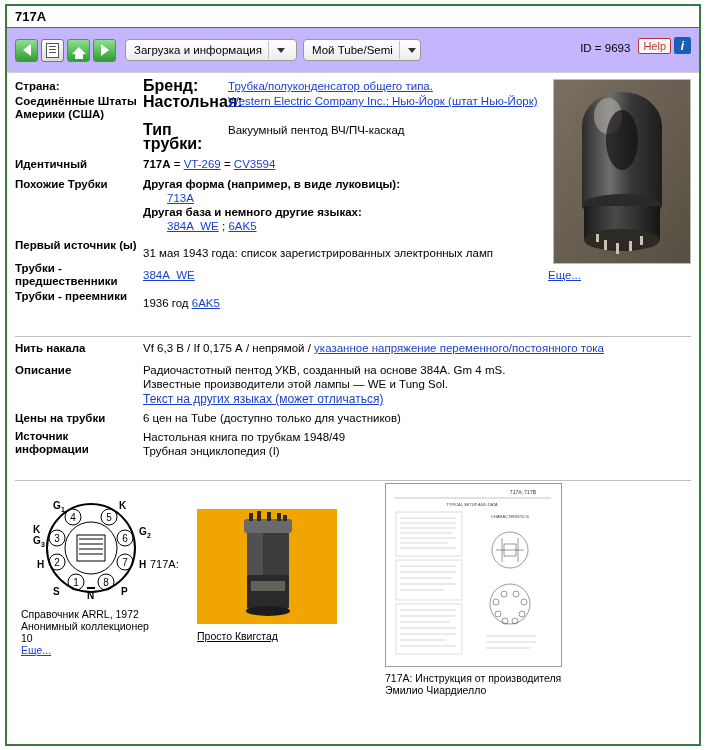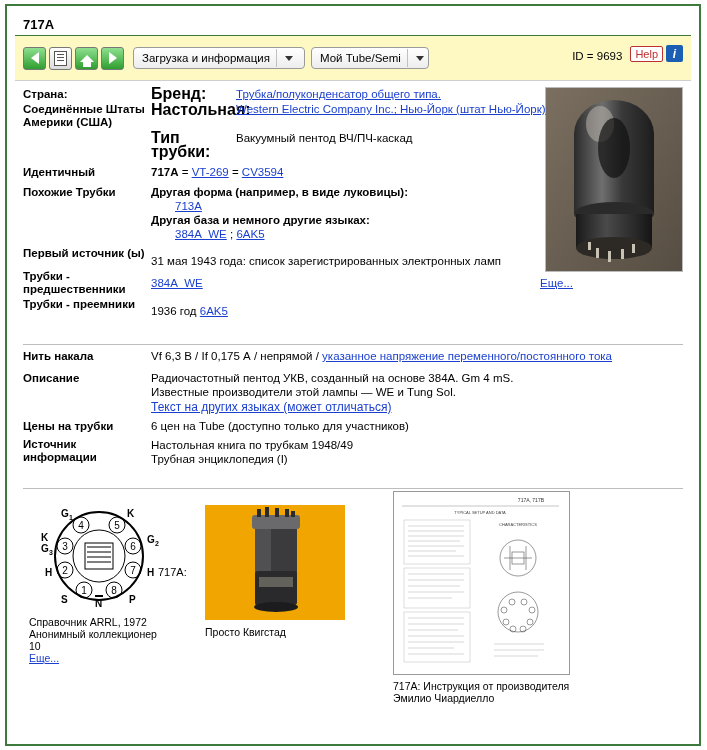--- a/index.html
+++ b/index.html
@@ -24,42 +24,42 @@
     border: 2px solid #3c7a3c;
     box-sizing: border-box;
     background: #ffffff;
   }
   .inner {
     position: absolute;
     left: 0;
     top: 0;
     right: 0;
     bottom: 0;
-    padding: 8px;
+    padding: 0;
     border-radius: 21px;
   }
   .title-bar {
     height: 21px;
     border-bottom: 1px solid #3c7a3c;
     background: #ffffff;
     display: flex;
     align-items: center;
     padding-left: 8px;
     font-weight: bold;
     font-size: 13px;
     color: #000;
   }
   .toolbar {
     height: 36px;
     display: flex;
     align-items: center;
     padding: 4px 8px 4px 8px;
     border-bottom: 1px solid #cfcfcf;
     position: relative;
-    background: #fef9c3;
+    background: #c4b5fd;
   }
   .navbtn {
     width: 23px;
     height: 23px;
     border: 1px solid #777;
     border-radius: 3px;
     margin-right: 3px;
     display: inline-flex;
     align-items: center;
     justify-content: center;
@@ -509,21 +509,21 @@
               <line x1="66" y1="97" x2="74" y2="97" stroke="#000" stroke-width="2"></line>
             </svg>
             <div class="cap">
               <div>Справочник ARRL, 1972</div>
               <div>Анонимный коллекционер 10</div>
               <a class="lnk">Еще...</a>
             </div>
           </div>
 
           <div style="position:absolute; left:143px; top:73px; font-size:11px">717A:</div>
-          <div style="position:absolute; left:190px; top:12px;">
+          <div style="position:absolute; left:190px; top:24px;text-decoration:underline;">
             <div class="yellowbox">
               <svg width="140" height="115" viewBox="0 0 140 115">
                 <rect x="0" y="0" width="140" height="115" fill="#f0a500"></rect>
                 <rect x="50" y="14" width="42" height="86" rx="4" fill="#3b3b3d"></rect>
                 <rect x="50" y="14" width="16" height="86" fill="#565659" opacity="0.8"></rect>
                 <rect x="47" y="10" width="48" height="14" rx="3" fill="#6a6a6c"></rect>
                 <rect x="50" y="66" width="42" height="34" rx="3" fill="#2a2a2c"></rect>
                 <rect x="54" y="72" width="34" height="10" fill="#9a9a8a" opacity="0.5"></rect>
                 <g fill="#2a2a2c">
                   <rect x="52" y="4" width="4" height="8"></rect>

